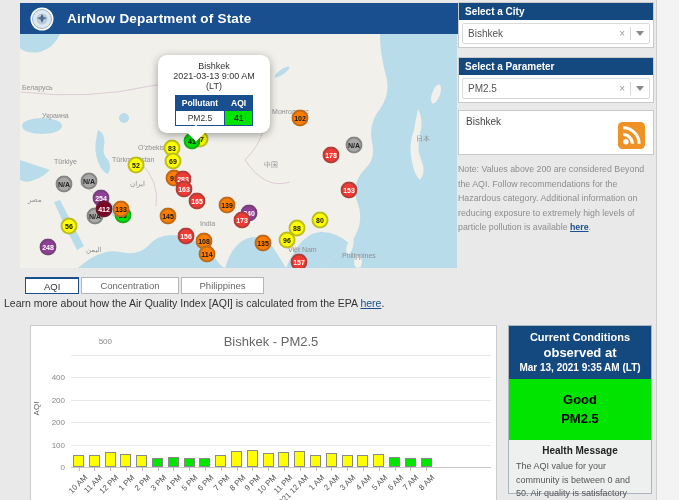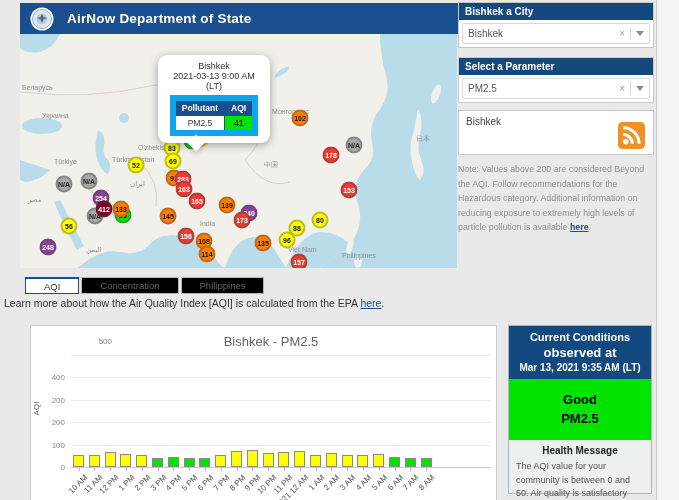--- a/index.html
+++ b/index.html
@@ -32,21 +32,21 @@
   .lv-hazardous { background:#7e0023; color:#fff; }
   .lv-na { background:#a8a8a8; color:#222; }
   
   .popup { position:absolute; left:138px; top:21px; width:112px;
     background:#fff; border-radius:9px; box-shadow:0 2px 8px rgba(0,0,0,.35);
     padding:6px 6px 7px 6px; text-align:center; z-index:5; }
   .popup::after { content:''; position:absolute; left:32px; bottom:-6px; width:12px; height:12px;
     background:#fff; transform:rotate(45deg); box-shadow:3px 3px 4px rgba(0,0,0,.12); }
   .popup .city { font-size:9px; color:#333; }
   .popup .dt, .popup .tz { font-size:9px; color:#333; }
-  .popup table { margin:4px auto 0 auto; border-collapse:collapse; border:6px solid #0ea5e9; }
+  .popup table { margin:4px auto 0 auto; border-collapse:collapse; border:1px solid #0ea5e9; }
   .popup th { background:#1a4f8f; color:#fff; font-size:8.5px; font-weight:bold; padding:2px 6px; border:1px solid #1a4f8f; }
   .popup td { font-size:8.5px; padding:2px 6px; border:1px solid #1a4f8f; }
   .popup td.aqi-cell { background:#00e400; font-weight:bold; }
   
   .panel { position:absolute; left:458px; width:196px; background:#fff; border:1px solid #c9c9c9; }
   .panel-head { background:#14497f; color:#fff; font-size:10px; font-weight:bold;
     padding:3px 6px; height:17px; }
   .panel-body { padding:3px; }
   .select { display:flex; align-items:center; border:1px solid #d9d9d9; border-radius:2px;
     height:21px; padding:0 5px; cursor:pointer; background:#fff; }
@@ -59,21 +59,21 @@
   #param-panel { top:57px; }
   #rss-box { top:110px; height:45px; }
   #rss-box .rss-label { font-size:10px; color:#444; padding:5px 0 0 7px; }
   #rss-box .rss-icon { position:absolute; right:8px; bottom:5px; width:27px; height:27px; cursor:pointer; }
   .note { position:absolute; left:458px; top:162px; width:195px;
     font-size:8.8px; color:#8d8d8d; line-height:14.5px; }
   .note .lnk { color:#1a4e8c; font-weight:bold; text-decoration:underline; cursor:pointer; }
   
   #tabs { position:absolute; left:25px; top:277px; display:flex; gap:2px; }
   .tab { height:17px; line-height:15px; padding:0 18px; font-size:9.5px; color:#666;
-    background:#000000; border:1px solid #b5b5b5; cursor:pointer; }
+    background:#ffffff; border:1px solid #b5b5b5; cursor:pointer; }
   .tab.active { background:#fff; border:1px solid #1a4f8f; border-top-width:2px; color:#333; }
   .learn { position:absolute; left:4px; top:297px; font-size:10.5px; color:#333; }
   .learn .lnk { color:#1a4e8c; text-decoration:underline; cursor:pointer; }
   
   .chart-panel { position:absolute; left:30px; top:325px; width:467px; height:200px;
     background:#fff; border:1px solid #cccccc; overflow:hidden; }
   .chart-title { position:absolute; left:20px; top:8px; width:440px; text-align:center;
     font-size:13px; color:#666; }
   .gridline { position:absolute; left:40px; width:420px; height:1px; background:#e9e9e9; }
   .baseline { position:absolute; left:40px; top:141px; width:420px; height:1px; background:#c9c9c9; }
@@ -206,21 +206,21 @@
       <tr>
         <td>PM2.5</td>
         <td class="aqi-cell">41</td>
       </tr>
     </tbody>
       </table>
   </div>
 </div>
 
 <div class="panel" id="city-panel">
-  <div class="panel-head">Bishkek a City</div>
+  <div class="panel-head">Select a City</div>
   <div class="panel-body">
     <div class="select">
       <span class="val">Bishkek</span>
       <span class="clear">×</span>
       <span class="sep"></span>
       <span class="caret"></span>
     </div>
   </div>
 </div>
 

